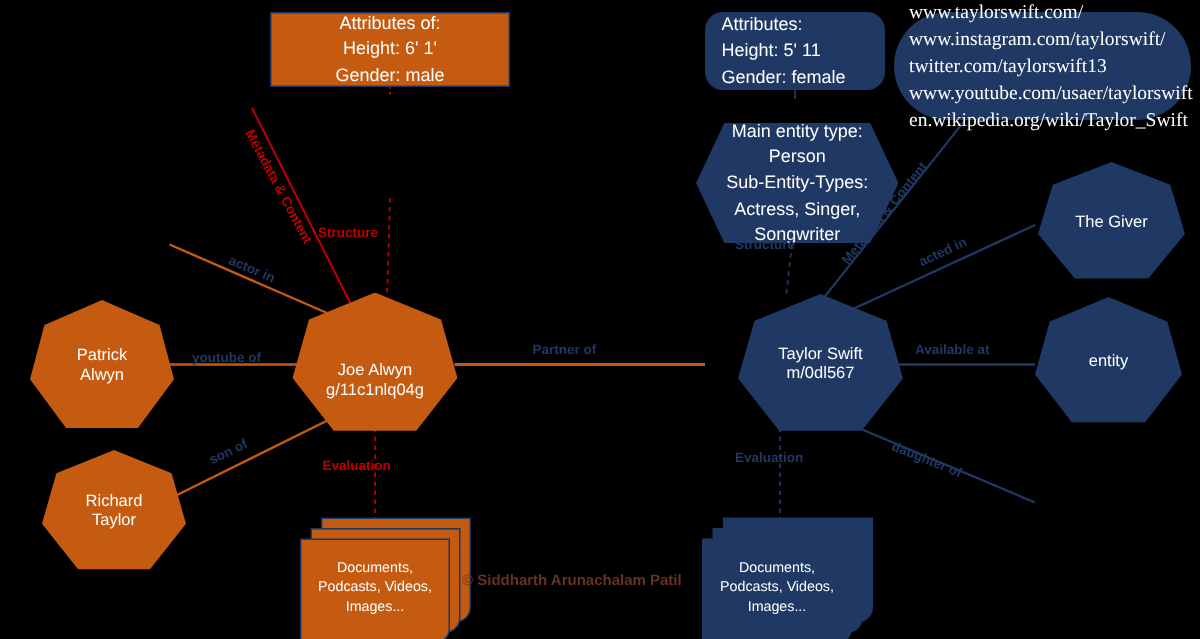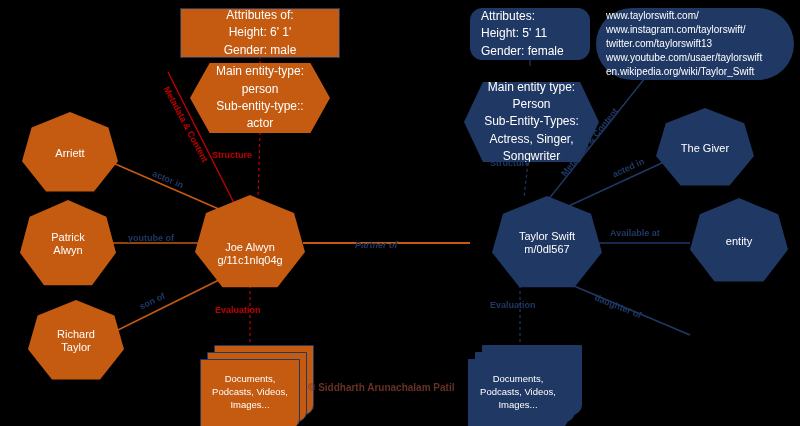--- a/index.html
+++ b/index.html
@@ -44,21 +44,21 @@
   .elab{position:absolute;font-size:9px;font-weight:bold;white-space:nowrap;
         transform-origin:left center;}
   .lab-n{color:#1F3864;}
   .lab-r{color:#C00000;}
 
   .watermark{position:absolute;font-size:10px;font-weight:bold;
              color:#7a3a2a;opacity:.85;white-space:nowrap;}
   .attrtxt{color:#fff;font-size:12px;line-height:1.45;text-align:center;
            width:100%;padding:0 16px;box-sizing:border-box;}
   .attrtxt.lft{text-align:left;padding-left:10px;}
-  .urltxt{color:#fff;font-size:10px;line-height:1.4;text-align:center;width:100%;}
+  .urltxt{color:#fff;font-size:13px;line-height:1.4;text-align:center;width:100%;font-family:Liberation Serif, serif;}
   .urltxt.lft{text-align:left;}
 </style>
 </head>
 <body>
 
 <div id="stage">
 
   <svg id="wires">
 
     <line x1="260" y1="57" x2="260" y2="64" stroke="#C00000" stroke-width="1.2" stroke-dasharray="2,2"></line>
@@ -88,35 +88,26 @@
     <line x1="555" y1="278" x2="690" y2="335" stroke="#203864" stroke-width="1.6"></line>
   </svg>
 
 
   <div class="node attrbox ab-o" style="left:180px;top:8px;width:160px;height:50px;">
     <div class="attrtxt" style="white-space: pre-line;">Attributes of:
 Height:  6' 1'
 Gender: male</div>
   </div>
 
-  <div class="node typebox tb-o" style="left:190px;top:63px;width:140px;height:70px;">
-    <div class="attrtxt" style="white-space: pre-line;">Main entity-type:
-person
-Sub-entity-type::
-actor</div>
-  </div>
 
   <div class="node hept hept-o np" style="left:195px;top:195px;width:110px;height:95px;">
     <span style="white-space: pre-line; margin-top: 22px;">Joe Alwyn
 g/11c1nlq04g</span>
   </div>
 
-  <div class="node hept hept-o np" style="left:22px;top:112px;width:96px;height:82px;">
-    <span>Arriett</span>
-  </div>
   <div class="node hept hept-o np" style="left:20px;top:200px;width:96px;height:88px;">
     <span style="white-space: pre-line;">Patrick
 Alwyn</span>
   </div>
   <div class="node hept hept-o np" style="left:28px;top:300px;width:96px;height:82px;">
     <span style="white-space: pre-line;">Richard
 Taylor</span>
   </div>
 
   <div class="docstack" style="left:200px;top:345px;">
@@ -148,21 +139,21 @@
 Sub-Entity-Types:
 Actress, Singer,
 Songwriter</div>
   </div>
 
   <div class="node hept hept-n np" style="left:492px;top:196px;width:110px;height:94px;">
     <span style="white-space: pre-line;">Taylor Swift
 m/0dl567</span>
   </div>
 
-  <div class="node hept hept-n np" style="left:656px;top:108px;width:98px;height:80px;">
+  <div class="node hept hept-n np" style="left:692px;top:108px;width:98px;height:80px;">
     <span>The Giver</span>
   </div>
   <div class="node hept hept-n np" style="left:690px;top:198px;width:98px;height:86px;">
     <span>entity</span>
   </div>
 
   <div class="docstack" style="left:468px;top:345px;">
     <div class="docsheet ds-n" style="left:14px;top:0;"></div>
     <div class="docsheet ds-n" style="left:7px;top:7px;"></div>
     <div class="docsheet ds-n" style="left:0;top:14px;"></div>
@@ -171,21 +162,21 @@
 Images...</div>
   </div>
 
   <div class="elab lab-r" style="left:166px;top:82px;transform:rotate(62deg);">Metadata &amp; Content</div>
   <div class="elab lab-r" style="left:212px;top:150px;">Structure</div>
   <div class="elab lab-r" style="left:215px;top:305px;">Evaluation</div>
   <div class="elab lab-n" style="left:153px;top:168px;transform:rotate(23deg);">actor in</div>
   <div class="elab lab-n" style="left:128px;top:233px;">youtube of</div>
   <div class="elab lab-n" style="left:140px;top:302px;transform:rotate(-26deg);">son of</div>
 
-  <div class="elab lab-n" style="left:355px;top:240px;font-style:italic;">Partner of</div>
+  <div class="elab lab-n" style="left:355px;top:228px;">Partner of</div>
 
   <div class="elab lab-n" style="left:563px;top:170px;transform:rotate(-51deg);">Metadata &amp; Content</div>
   <div class="elab lab-n" style="left:490px;top:158px;">Structure</div>
   <div class="elab lab-n" style="left:490px;top:300px;">Evaluation</div>
   <div class="elab lab-n" style="left:613px;top:170px;transform:rotate(-25deg);">acted in</div>
   <div class="elab lab-n" style="left:610px;top:228px;">Available at</div>
   <div class="elab lab-n" style="left:595px;top:292px;transform:rotate(22deg);">daughter of</div>
 
   <div class="watermark" style="left:308px;top:382px;">© Siddharth Arunachalam Patil</div>
 </div>

